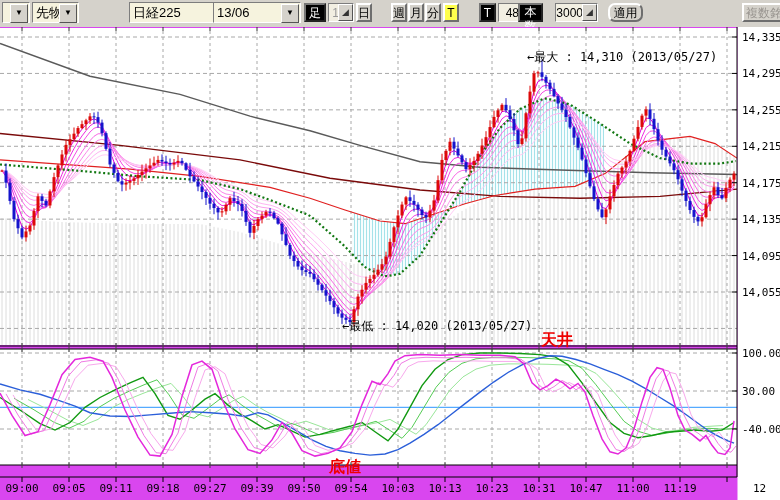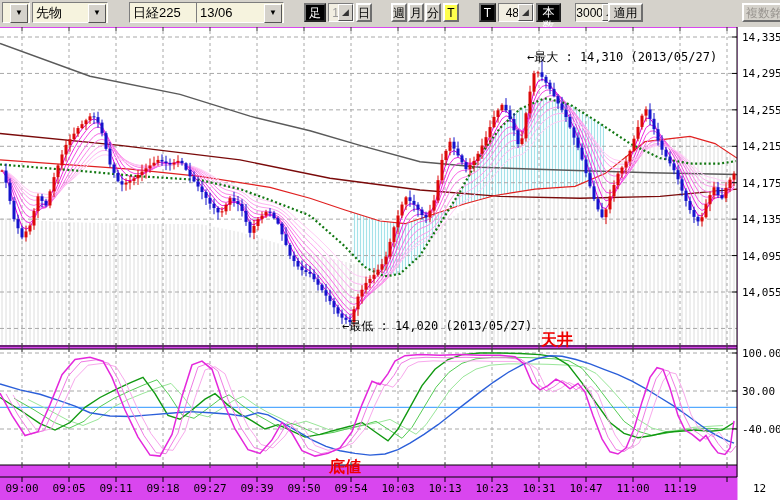--- a/index.html
+++ b/index.html
@@ -31,53 +31,53 @@
 </style>
 </head>
 <body>
 
 <div id="app">
 
   <div id="toolbar">
     <div class="combo" style="left:2px;width:28px;">
       <span class="dd">▼</span>
     </div>
-    <div class="combo" style="left:32px;width:76px;">
+    <div class="combo" style="left:32px;width:47px;">
       <span class="txt">先物</span>
       <span class="dd">▼</span>
     </div>
     <div class="combo" style="left:103px;width:108px;margin-left:26px;">
       <span class="txt">日経225</span>
       <span class="dd">▼</span>
     </div>
-    <div class="combo" style="left:196px;width:88px;">
+    <div class="combo" style="left:213px;width:88px;">
       <span class="txt">13/06</span>
       <span class="dd">▼</span>
     </div>
     <button class="tbtn black" style="left:304px;width:22px;">足</button>
     <div class="spin gray" style="left:328px;width:26px;">
       <span class="val">1</span>
       <span class="grip">◢</span>
     </div>
     <button class="tbtn" style="left:356px;width:16px;">日</button>
     <button class="tbtn" style="left:391px;width:16px;">週</button>
     <button class="tbtn" style="left:408px;width:16px;">月</button>
     <button class="tbtn" style="left:425px;width:16px;">分</button>
     <button class="tbtn yellow" style="left:443px;width:16px;">T</button>
     <button class="tbtn black" style="left:479px;width:17px;">T</button>
     <div class="spin" style="left:498px;width:36px;">
       <span class="val">48</span>
       <span class="grip">◢</span>
     </div>
-    <button class="tbtn black" style="left:536px;width:25px;font-family:Liberation Serif, serif;">本数</button>
-    <div class="spin" style="left:555px;width:43px;margin-left:20px;">
+    <button class="tbtn black" style="left:518px;width:25px;font-family:Liberation Serif, serif;">本数</button>
+    <div class="spin" style="left:555px;width:43px;">
       <span class="val">3000</span>
       <span class="grip">◢</span>
     </div>
-    <button class="tbtn" style="left:608px;width:35px;">適用</button>
+    <button class="tbtn" style="left:608px;width:35px;border-radius:7px;">適用</button>
     <button class="tbtn disabled" style="left:742px;width:56px;">複数銘柄</button>
   </div>
 
   <div id="chart-wrap">
     <svg id="chart" width="780" height="473" viewBox="0 27 780 473">
         <defs>
           <pattern id="cloudHatch" width="3" height="4" patternUnits="userSpaceOnUse">
             <rect x="0" y="0" width="3" height="4" fill="#F7FDFE"></rect>
             <line x1="0.5" y1="0" x2="0.5" y2="4" stroke="#A5E2E9" stroke-width="1"></line>
           </pattern>

